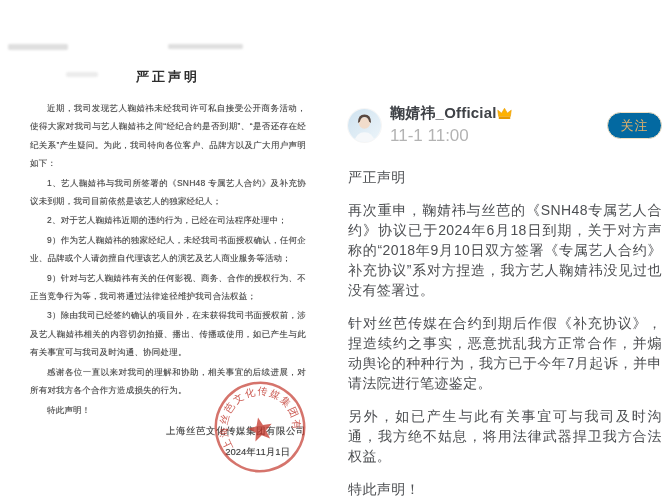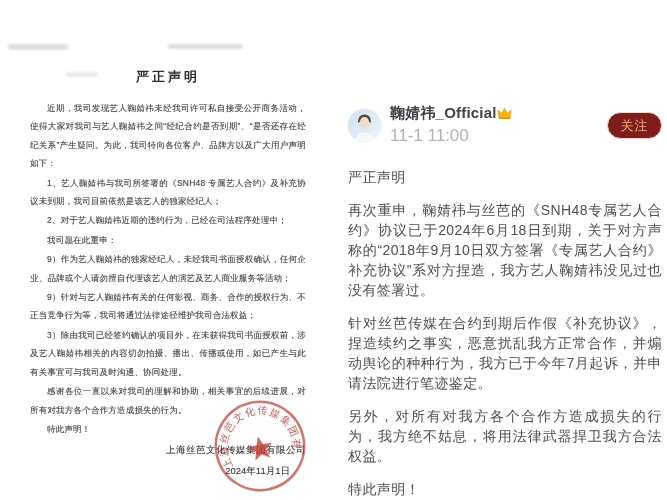--- a/index.html
+++ b/index.html
@@ -33,21 +33,21 @@
   .post-header { display:flex; align-items:center; position:relative; height:38px; }
   .avatar { width:33px; height:33px; border-radius:50%; overflow:hidden; flex:0 0 33px;
             box-shadow:0 0 0 1px rgba(0,0,0,.04); }
   .avatar svg { display:block; width:33px; height:33px; }
   .user-block { margin-left:9px; }
   .username-row { display:flex; align-items:center; }
   .username { font-size:15px; font-weight:700; color:#3f4247; letter-spacing:.2px; }
   .crown { width:15px; height:13px; display:inline-block; }
   .timestamp { font-size:17px; color:#b3b3b3; margin-top:3px; }
   .follow-btn { margin-left:auto; width:55px; height:27px; border-radius:14px;
-                border:1px solid #f1dfc1; background:#7f1d1d; color:#e6b269;
+                border:1px solid #f1dfc1; background:#0369a1; color:#e6b269;
                 font-size:13px; letter-spacing:1px; line-height:25px; text-align:center;
                 cursor:pointer; font-family:inherit; }
   .post-body { margin-top:23px; }
   .post-body p { font-size:14px; line-height:20px; letter-spacing:.4px; color:#4d4f52;
                  text-align:justify; margin-bottom:13px; }
   .post-body p.last { margin-bottom:4px; }
   .post-footer { display:flex; justify-content:flex-start; margin-top:1px; }
   .translate { font-size:11.5px; color:#bcbcbc; cursor:pointer; }
   .location { font-size:11.5px; color:#b5b5b5; }
 
@@ -69,21 +69,20 @@
   <div class="artifact a2"></div>
   <div class="artifact a3"></div>
 
   <div class="doc">
     <div class="doc-title">严正声明</div>
 
     <div class="doc-body">
         <p>近期，我司发现艺人鞠婧祎未经我司许可私自接受公开商务活动，使得大家对我司与艺人鞠婧祎之间“经纪合约是否到期”、“是否还存在经纪关系”产生疑问。为此，我司特向各位客户、品牌方以及广大用户声明如下：</p>
         <p>1、艺人鞠婧祎与我司所签署的《SNH48 专属艺人合约》及补充协议未到期，我司目前依然是该艺人的独家经纪人；</p>
         <p>2、对于艺人鞠婧祎近期的违约行为，已经在司法程序处理中；</p>
-        <p>我司愿在此重申：</p>
         <p>9）作为艺人鞠婧祎的独家经纪人，未经我司书面授权确认，任何企业、品牌或个人请勿擅自代理该艺人的演艺及艺人商业服务等活动；</p>
         <p>9）针对与艺人鞠婧祎有关的任何影视、商务、合作的授权行为、不正当竞争行为等，我司将通过法律途径维护我司合法权益；</p>
         <p>3）除由我司已经签约确认的项目外，在未获得我司书面授权前，涉及艺人鞠婧祎相关的内容切勿拍摄、播出、传播或使用，如已产生与此有关事宜可与我司及时沟通、协同处理。</p>
         <p>感谢各位一直以来对我司的理解和协助，相关事宜的后续进展，对所有对我方各个合作方造成损失的行为。</p>
         <p class="last">特此声明！</p>
       </div>
 
     <div class="doc-sign">
       <div class="doc-company">上海丝芭文化传媒集团有限公司</div>
       <div class="doc-date">2024年11月1日</div>
@@ -123,21 +122,21 @@
             <rect x="2.2" y="12.6" width="15.6" height="2.6" rx="1" fill="#e79a00"></rect>
           </svg>
         </div>
         <div class="timestamp">11-1 11:00</div>
       </div>
       <button class="follow-btn">关注</button>
     </div>
 
     <div class="post-body">
       <p>严正声明</p>
-      <span><p>再次重申，鞠婧祎与丝芭的《SNH48专属艺人合约》协议已于2024年6月18日到期，关于对方声称的“2018年9月10日双方签署《专属艺人合约》补充协议”系对方捏造，我方艺人鞠婧祎没见过也没有签署过。</p><p>针对丝芭传媒在合约到期后作假《补充协议》，捏造续约之事实，恶意扰乱我方正常合作，并煽动舆论的种种行为，我方已于今年7月起诉，并申请法院进行笔迹鉴定。</p><p>另外，对所有对我方各个合作方造成损失的行为，我方绝不姑息，将用法律武器捍卫我方合法权益。</p><p class="last">特此声明！</p></span>
+      <span><p>再次重申，鞠婧祎与丝芭的《SNH48专属艺人合约》协议已于2024年6月18日到期，关于对方声称的“2018年9月10日双方签署《专属艺人合约》补充协议”系对方捏造，我方艺人鞠婧祎没见过也没有签署过。</p><p>针对丝芭传媒在合约到期后作假《补充协议》，捏造续约之事实，恶意扰乱我方正常合作，并煽动舆论的种种行为，我方已于今年7月起诉，并申请法院进行笔迹鉴定。</p><p>另外，如已产生与此有关事宜可与我司及时沟通，我方绝不姑息，将用法律武器捍卫我方合法权益。</p><p class="last">特此声明！</p></span>
     </div>
 
     <div class="post-footer">
       <span class="translate">查看翻译</span>
       <span class="location">发布于 上海</span>
     </div>
   </div>
 
   <div class="gray-box"></div>
   <div class="watermark">头条 @柚子杂谈</div>

